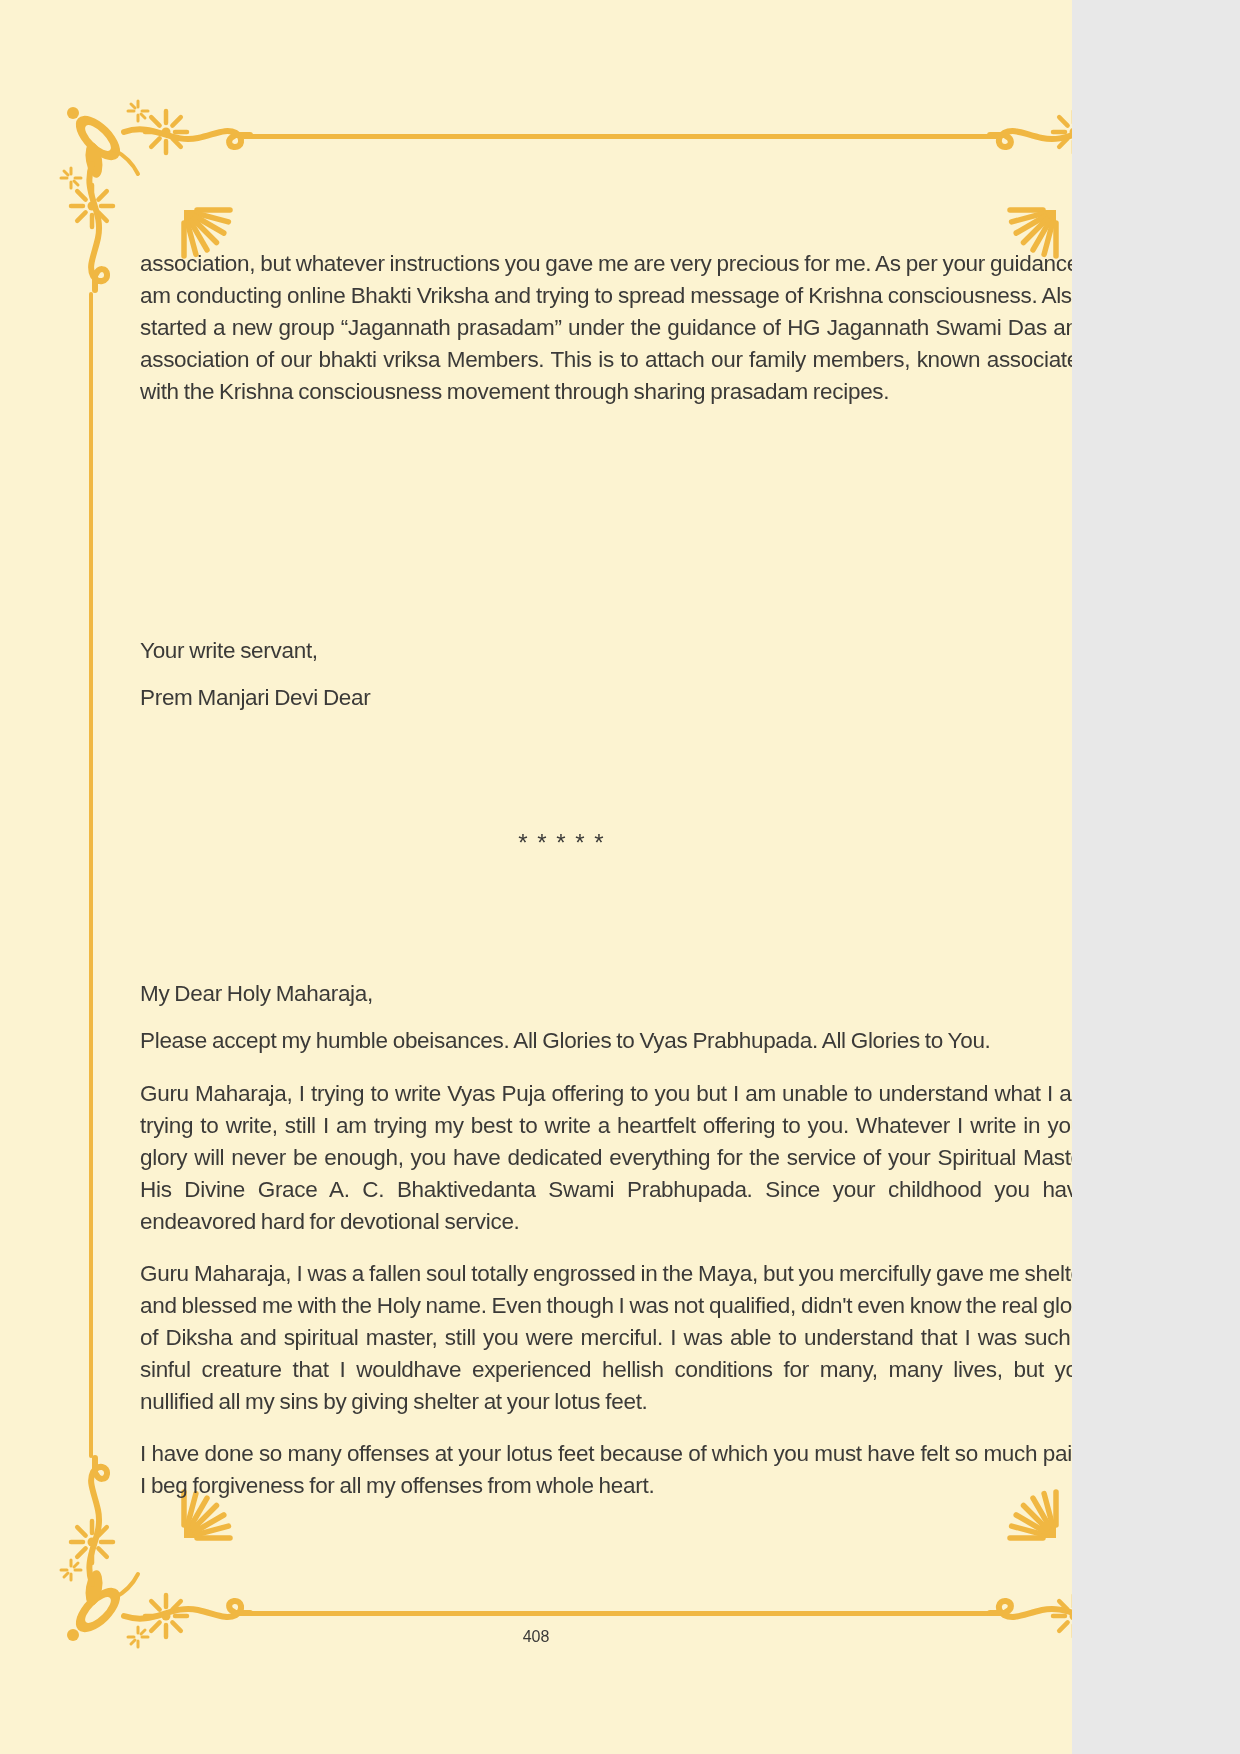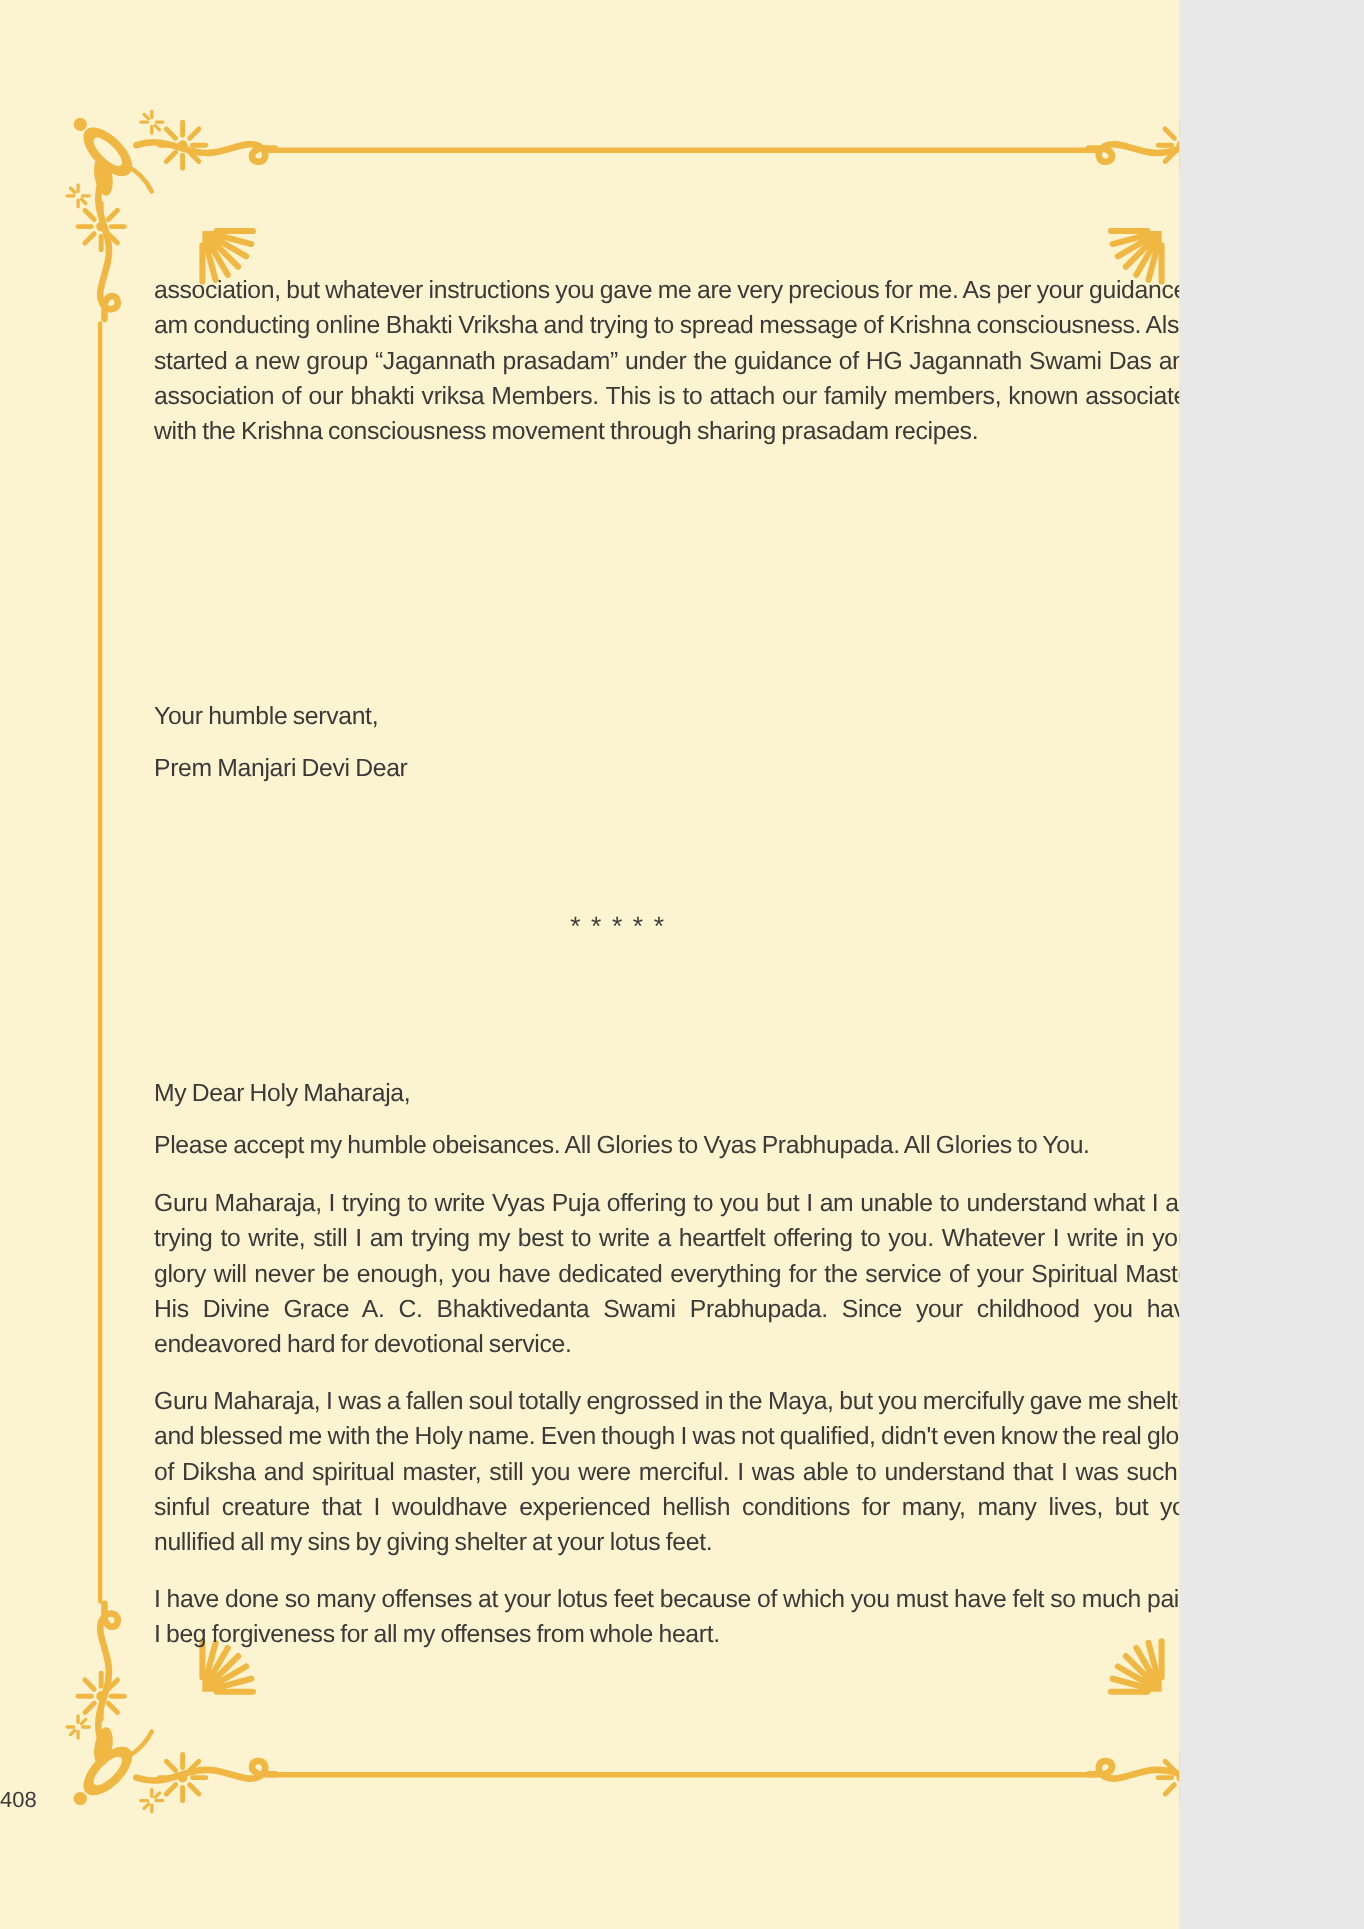--- a/index.html
+++ b/index.html
@@ -36,21 +36,21 @@
     font-size:22.5px;line-height:32px;
     letter-spacing:-0.3px;word-spacing:-1px;
   }
   .justify{text-align:justify;}
   .separator{
     text-align:center;transform:translateX(-53px);
     font-size:24px;letter-spacing:2px;
   }
   .page-number{
     position:absolute;left:0;top:1622px;width:100%;
-    text-align:left;font-size:20px;line-height:30px;margin:0;
+    text-align:center;font-size:16px;line-height:30px;margin:0;
   }
   .hidden-defs{position:absolute;width:0;height:0;overflow:hidden;}
 </style>
 </head>
 <body>
 
 <svg class="hidden-defs" aria-hidden="true">
   <defs>
     <symbol id="corner-ornament" viewBox="0 0 200 200">
 
@@ -143,21 +143,21 @@
   <svg class="corner bl">
       <use href="#corner-ornament"></use>
     </svg>
   <svg class="corner br">
       <use href="#corner-ornament"></use>
     </svg>
 
   <p class="tb justify" style="top:248px">association, but whatever instructions you gave me are very precious for me. As per your guidance I am conducting online Bhakti Vriksha and trying to spread message of Krishna consciousness. Also, started a new group “Jagannath prasadam” under the guidance of HG Jagannath Swami Das and association of our bhakti vriksa Members. This is to attach our family members, known associates with the Krishna consciousness movement through sharing prasadam recipes.</p>
 
 
-  <p class="tb" style="top:635px">Your humble servant,</p>
+  <p class="tb" style="top:635px">Your write servant,</p>
 
   <p class="tb" style="top:682px">Prem Manjari Devi Dear</p>
 
 
   <p class="tb separator" style="top:827px">* * * * *</p>
 
   <p class="tb" style="top:978px">My Dear Holy Maharaja,</p>
 
   <p class="tb" style="top:1025px">Please accept my humble obeisances. All Glories to Vyas Prabhupada. All Glories to You.</p>
 

